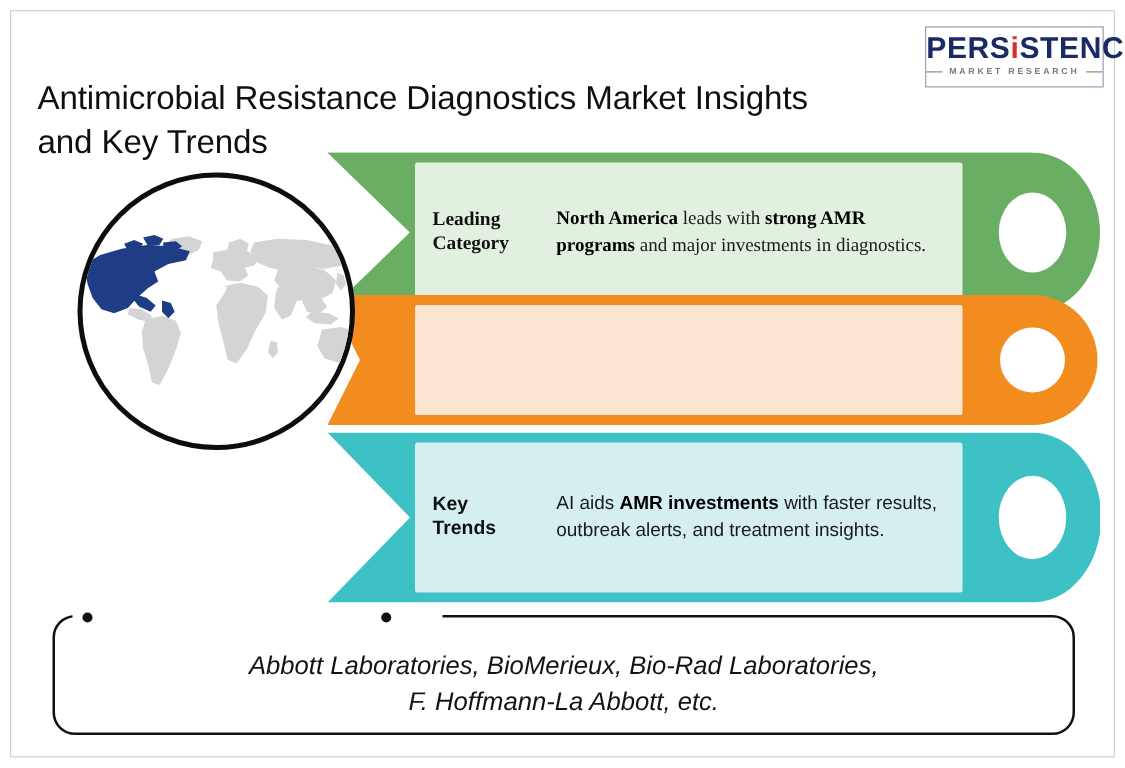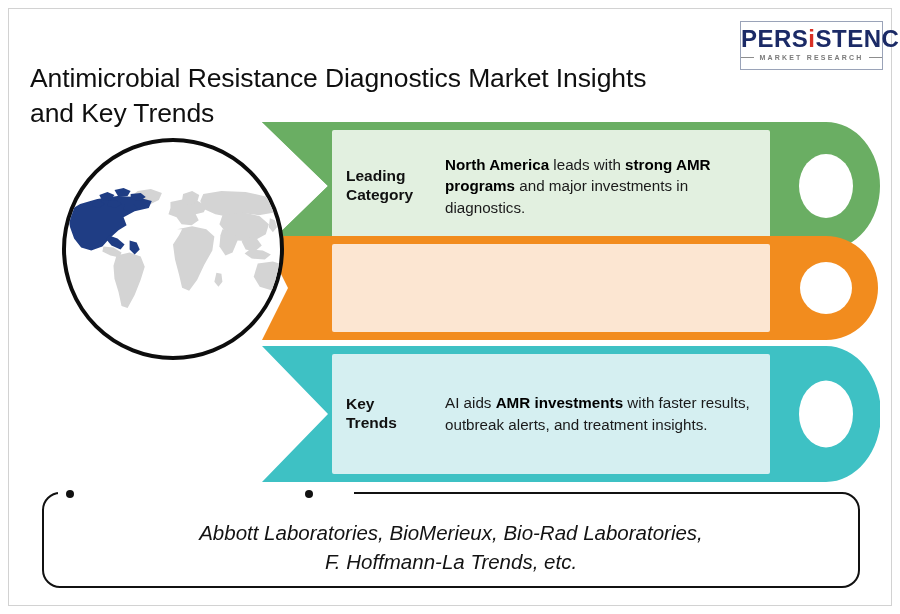--- a/index.html
+++ b/index.html
@@ -153,21 +153,21 @@
     flex: 1 1 auto;
     padding-left: 8px;
     padding-right: 12px;
     font-size: 15.2px;
     line-height: 1.42;
     color: #1a1a1a;
   }
   .row-desc b { font-weight: 700; color: #000000; }
 
   
-  #row-leading   { top: 122px; height: 128px; }
+  #row-leading   { top: 122px; height: 128px; font-family: Liberation Serif, serif; }
   #row-fastest   { top: 236px; height: 104px; }
   #row-trends    { top: 346px; height: 136px; }
 
   
   .players-box {
     position: absolute;
     left: 42px;
     top: 492px;
     width: 818px;
     height: 96px;
@@ -325,16 +325,16 @@
       <div class="row-desc">AI aids <b>AMR investments</b> with faster results, outbreak alerts, and treatment insights.</div>
     </div>
   </div>
 
   <div class="players-box"></div>
   <div class="players-title-mask"></div>
   <div class="dot" id="dot-left"></div>
   <div class="dot" id="dot-right"></div>
   <div class="players-text">
     <div>Abbott Laboratories, BioMerieux, Bio-Rad Laboratories,</div>
-    <div>F. Hoffmann-La Trends, etc.</div>
+    <div>F. Hoffmann-La Abbott, etc.</div>
   </div>
 
 </div>
 
 </body></html>

